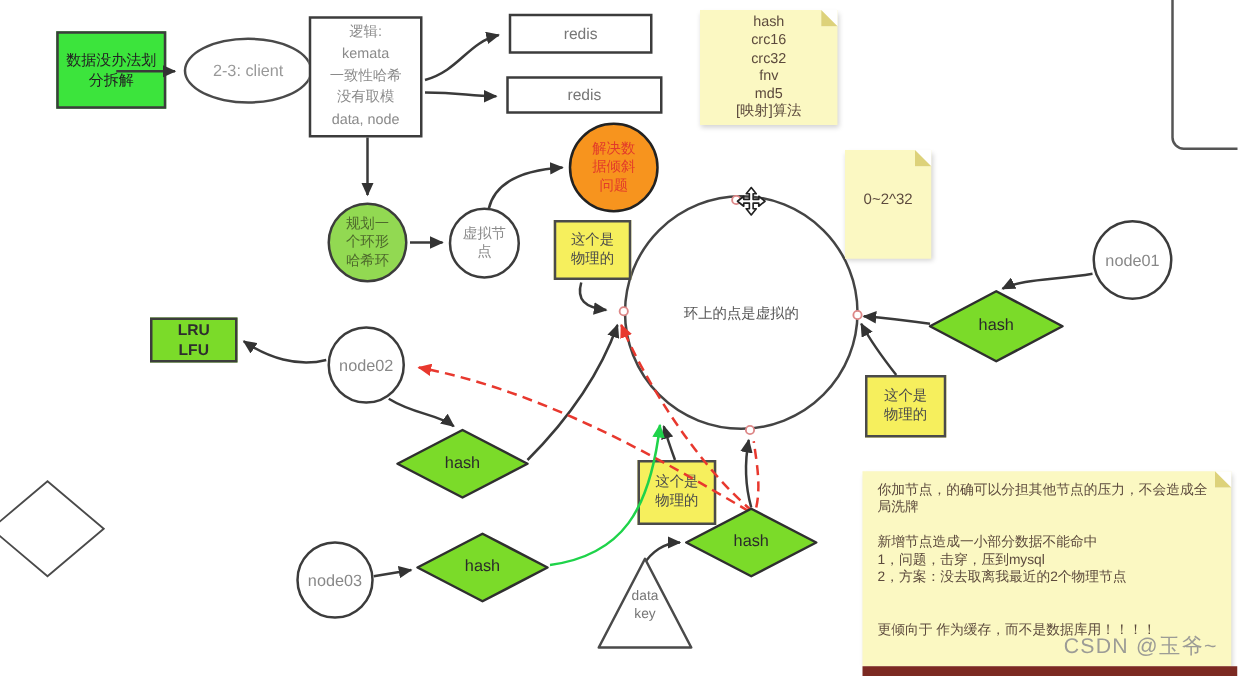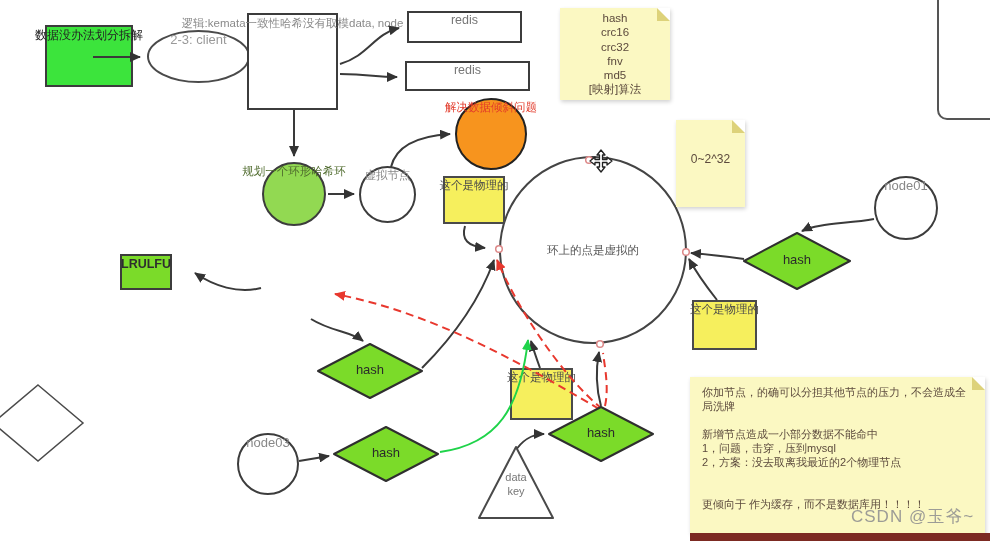--- a/index.html
+++ b/index.html
@@ -1,18 +1,18 @@
 <!DOCTYPE html>
 <html><head>
 <meta charset="utf-8">
 <style>
   html,body{margin:0;padding:0;}
   body{font-family:"Liberation Sans","DejaVu Sans",sans-serif;background:#fff;}
   .canvas{position:relative;width:990px;height:541px;overflow:hidden;background:#fff;}
-  .shape{position:absolute;box-sizing:border-box;display:flex;flex-direction:row;justify-content:center;text-align:center;z-index:1;}
+  .shape{position:absolute;box-sizing:border-box;display:flex;flex-direction:column;justify-content:center;text-align:center;z-index:1;}
   .rect{border:2px solid #3c3c3c;background:#fff;}
   .circle{border-radius:50%;border:2px solid #3c3c3c;background:#fff;}
   .greenbox{background:#3ce43c;color:#222;font-size:12px;line-height:16px;margin-left:40px;}
   .lrubox{background:#7bdb29;color:#2e2e2e;font-size:12.5px;line-height:16px;font-weight:bold;}
   .ellipse{border-radius:50%;border:2px solid #4a4a4a;background:#fff;color:#999;font-size:13px;}
   .logic{font-size:11.5px;line-height:17.5px;color:#8a8a8a;}
   .redis{font-size:12.5px;color:#777;}
   .greencircle{background:#92d952;color:#4e6a2c;font-size:11.5px;line-height:15px;}
   .whitecircle{color:#8a8a8a;font-size:11.5px;line-height:15px;}
   .orangecircle{background:#f7941e;border:2.5px solid #222;color:#e23a2a;font-size:11.5px;line-height:15px;}
@@ -89,25 +89,28 @@
     <div class="ln">物理的</div>
   </div>
   <div class="shape ybox" style="left:510px;top:368px;width:63px;height:52px;">
     <div class="ln">这个是</div>
     <div class="ln">物理的</div>
   </div>
 
   <div class="shape circle nodecircle" style="left:874px;top:176px;width:64px;height:64px;">
     <div class="ln">node01</div>
   </div>
+  <div class="shape circle nodecircle" style="left:262px;top:261px;width:62px;height:62px;">
+    <div class="ln">node02</div>
+  </div>
   <div class="shape circle nodecircle" style="left:237px;top:433px;width:62px;height:62px;">
     <div class="ln">node03</div>
   </div>
 
-  <div class="shape rect lrubox" style="left:120px;top:254px;width:52px;height:36px;">
+  <div class="shape rect lrubox" style="left:120px;top:254px;width:70px;height:36px;">
     <div class="ln">LRU</div>
     <div class="ln">LFU</div>
   </div>
 
   <div class="sticky stick-center" style="left:560px;top:8px;width:110px;height:92px;padding:3px 0;font-size:11.5px;line-height:14.3px;">
     <div class="ln">hash</div>
     <div class="ln">crc16</div>
     <div class="ln">crc32</div>
     <div class="ln">fnv</div>
     <div class="ln">md5</div>

